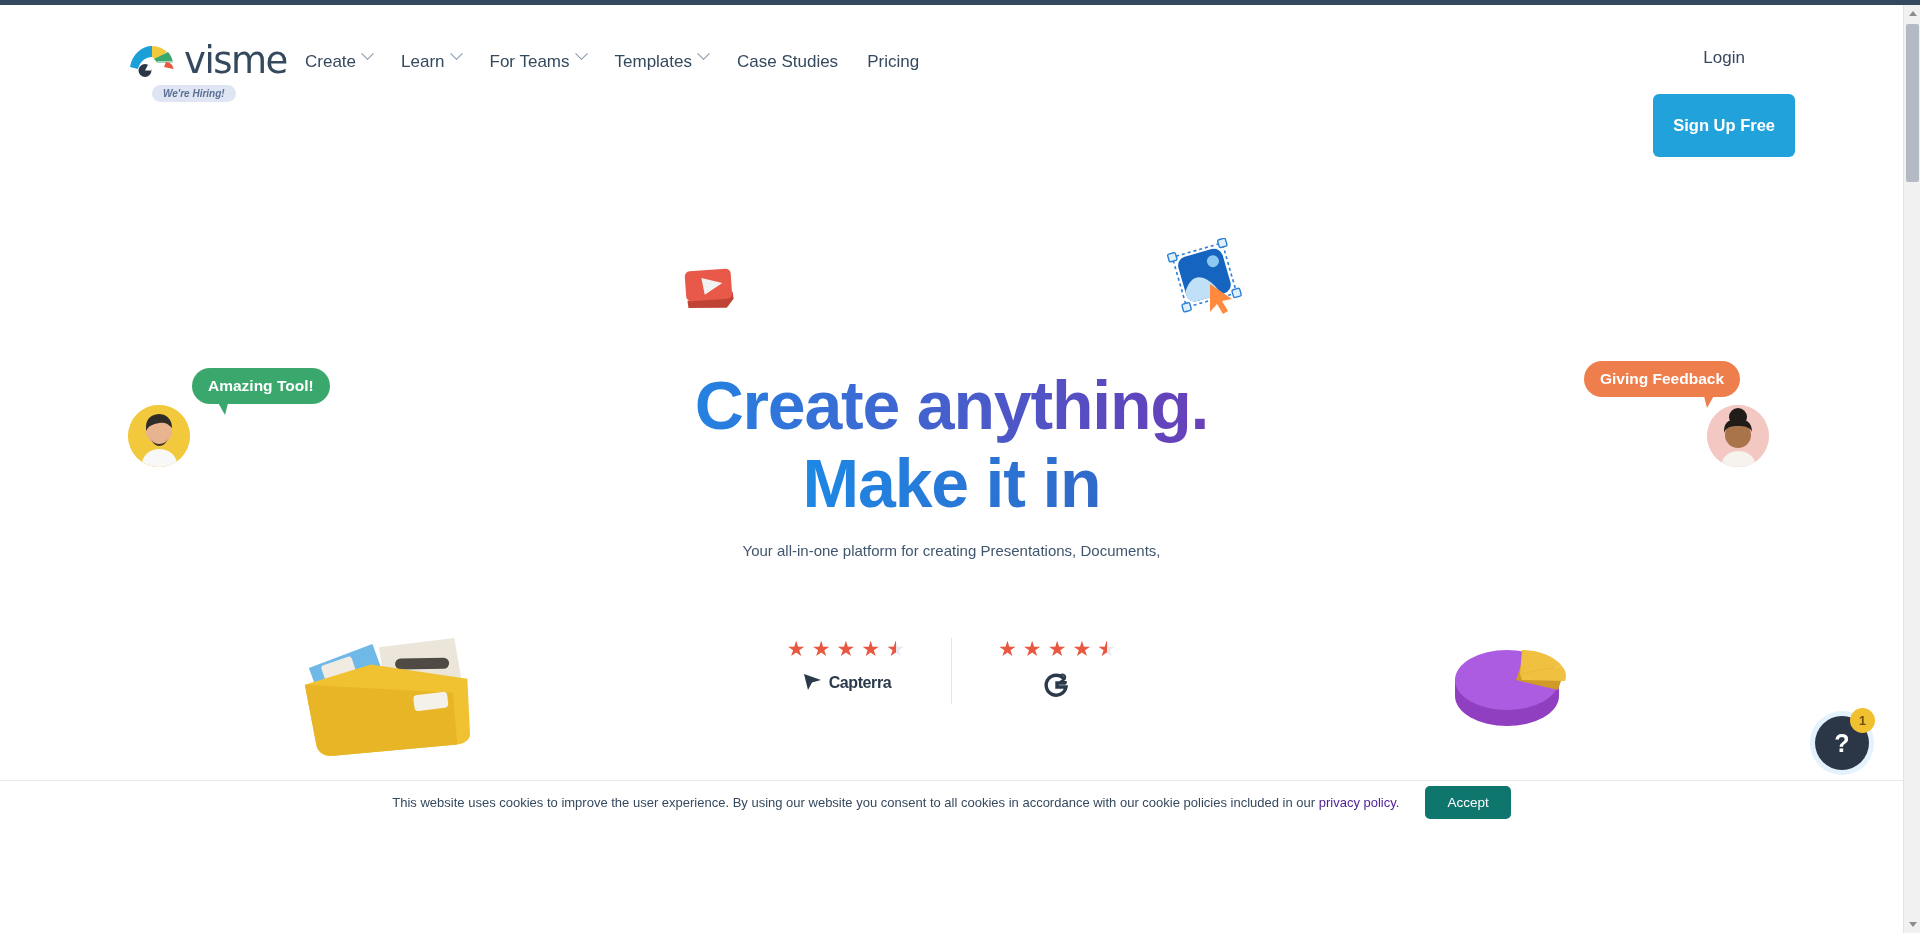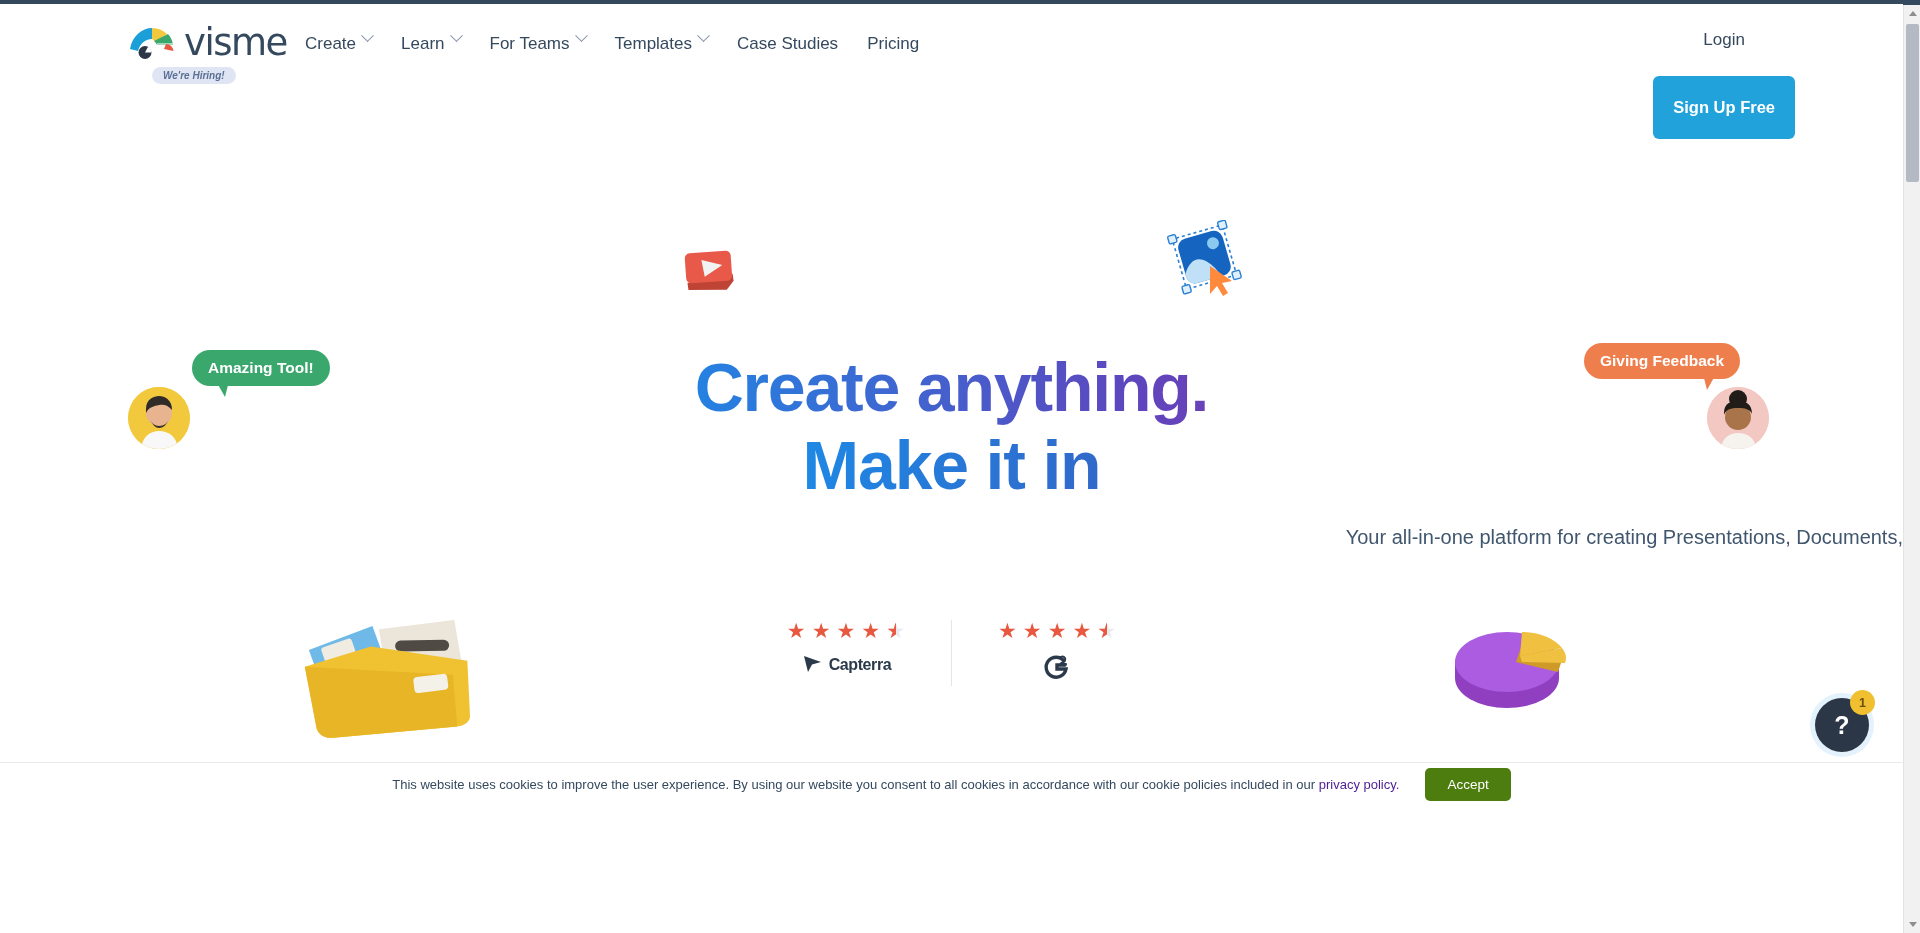--- a/index.html
+++ b/index.html
@@ -12,21 +12,21 @@
   }
 
   
   .top-edge{
     position:absolute; top:0; left:0; width:1920px; height:5px;
     background:#35495e;
   }
 
   
   .page{
-    position:absolute; top:4px; left:0; width:1903px; height:802px;
+    position:absolute; top:22px; left:0; width:1903px; height:802px;
     background:#fff; overflow:hidden;
   }
 
   
   .header{
     position:absolute; top:0; left:0; width:1903px; height:88px;
     display:flex; align-items:center;
   }
   .logo-wrap{
     position:absolute; left:126px; top:18px;
@@ -85,21 +85,21 @@
     -webkit-text-fill-color:transparent; color:transparent;
   }
   .headline .l2{
     background:linear-gradient(95deg,#2b4ba6 0%, #1e88e5 42%, #3f51b5 70%, #5b4bb5 100%);
     -webkit-background-clip:text; background-clip:text;
     -webkit-text-fill-color:transparent;
   }
 
   .subhead{
     position:absolute; top:428px; left:0; width:1903px;
-    text-align:right; font-size:20px; line-height:1.75; color:#40566e;
+    text-align:center; font-size:15px; line-height:1.75; color:#40566e;
   }
 
   
   .ratings{
     position:absolute; top:528px; left:0; width:1903px;
     display:flex; justify-content:center; align-items:stretch;
   }
   .rating-card{
     display:flex; flex-direction:column; align-items:center; gap:11px;
     padding:0 46px; min-width:170px;
@@ -183,21 +183,21 @@
 
   
   .cookie-bar{
     position:absolute; left:0; bottom:0; width:1903px; height:44px;
     background:#fff; border-top:1px solid #e7e9ec;
     display:flex; align-items:center; justify-content:center; gap:26px;
   }
   .cookie-text{ font-size:13px; color:#35495e; }
   .cookie-link{ color:#4c1d95; text-decoration:none; cursor:pointer; }
   .cookie-btn{
-    background:#4d7c0f; color:#fff; font-size:13.5px;
+    background:#0f766e; color:#fff; font-size:13.5px;
     padding:9px 22px; border:none; border-radius:5px; cursor:pointer;
   }
 
   
   .help-widget{ position:absolute; right:34px; bottom:54px; width:54px; height:54px; }
   .help-ring{
     position:absolute; inset:-5px; border-radius:50%; background:#daeefb; opacity:.75;
   }
   .help-btn{
     position:absolute; inset:0; border-radius:50%; background:#2b3646;

